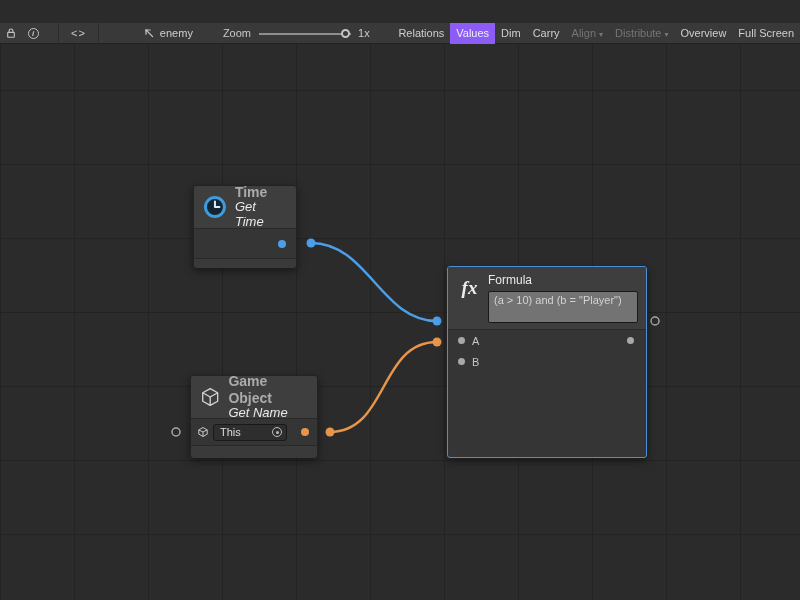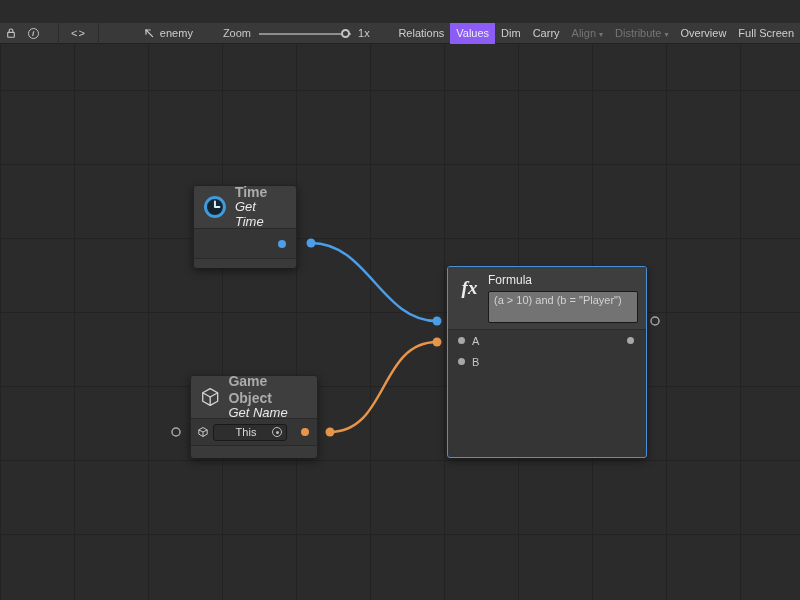--- a/index.html
+++ b/index.html
@@ -86,21 +86,21 @@
   .inputs-label { font-size:11px; color:#D2D2D2; }
   .count-box { width:15px; height:15px; background:#3C3C3C; border:1px solid #7A7A7A; border-radius:2px;
                display:flex; align-items:center; justify-content:center; font-size:10px; color:#E8E8E8; }
   .port-row { position:relative; height:21px; display:flex; align-items:center; padding-left:24px;
               font-size:11px; color:#C6C6C6; }
   .port-row .left-dot { left:10px; top:50%; margin-top:-3.5px; }
   .port-row .right-dot { right:12px; top:50%; margin-top:-3.5px; }
 
   
   .node-get-name { left:190px; top:331px; width:128px; height:83px; }
-  .node-get-name .node-body { position:relative; height:26px; display:flex; align-items:center; padding-left:6px;text-align:center; }
+  .node-get-name .node-body { position:relative; height:26px; display:flex; align-items:center; padding-left:6px; }
   .node-get-name .node-footer { height:13px; }
   .object-field { margin-left:4px; width:74px; height:17px; background:#2E2E2E; border:1px solid #191919;
                   border-radius:3px; display:flex; align-items:center; font-size:11px; color:#DCDCDC; }
   .object-field .value { flex:1; padding-left:6px; }
   .target-icon { width:10px; height:10px; border:1.5px solid #BDBDBD; border-radius:50%;
                  position:relative; margin-right:4px; }
   .target-icon::after { content:""; position:absolute; left:50%; top:50%; width:3px; height:3px;
                         margin:-1.5px 0 0 -1.5px; border-radius:50%; background:#BDBDBD; }
   .node-get-name .dot-orange { right:8px; top:50%; margin-top:-4px; }
 

